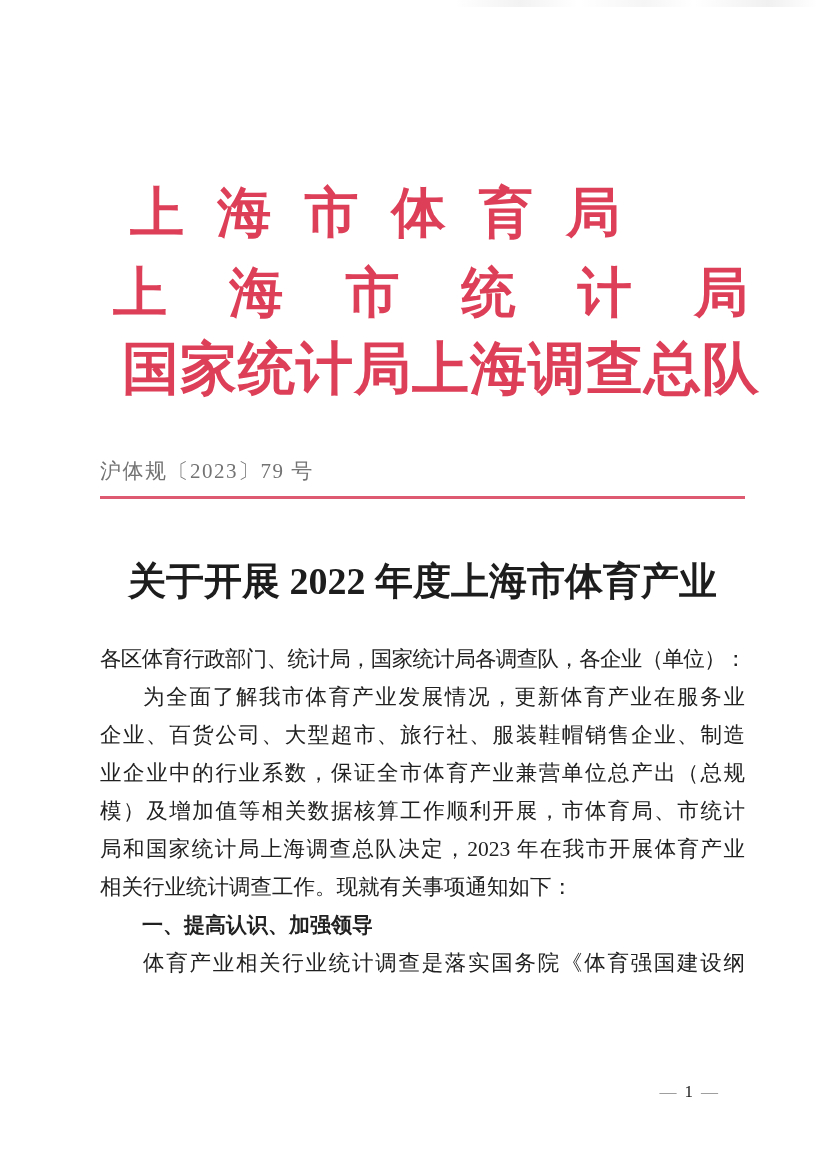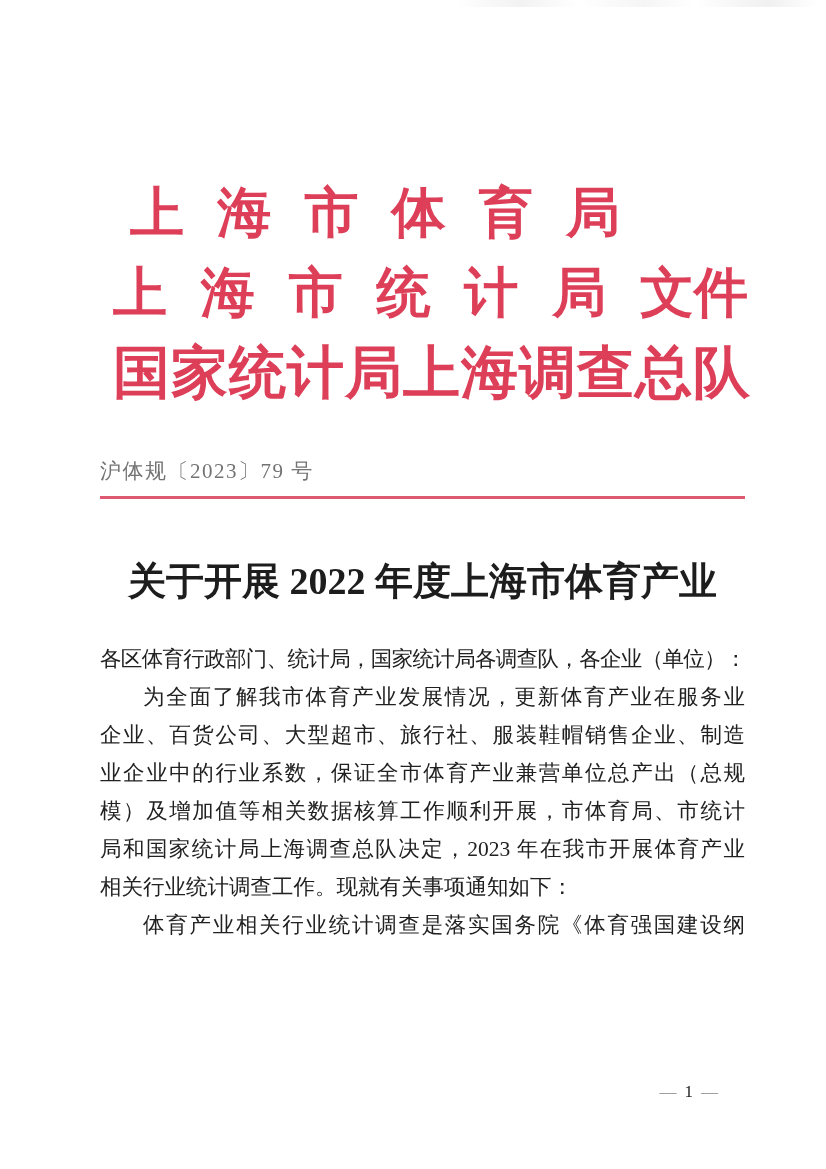--- a/index.html
+++ b/index.html
@@ -53,23 +53,24 @@
     display: flex;
     justify-content: space-between;
   }
   .lh-2 {
     margin-left: 13px;
     width: 635px;
     display: flex;
     justify-content: space-between;
   }
   .lh-3 {
-    margin-left: 13px;
+    margin-left: 22px;
     font-size: 57px;
     letter-spacing: 1px;
+    font-family: Liberation Mono, monospace;
   }
 
   
   .doc-number {
     margin-top: 44px;
     font-size: 21px;
     line-height: 28px;
     letter-spacing: 1.5px;
     color: #737373;
   }
@@ -153,41 +154,41 @@
         <span>育</span>
         <span>局</span>
       </div>
       <div class="lh-line lh-2">
         <span>上</span>
         <span>海</span>
         <span>市</span>
         <span>统</span>
         <span>计</span>
         <span>局</span>
-        <span>文件</span>
       </div>
       <div class="lh-line lh-3">国家统计局上海调查总队</div>
     </header>
 
     <div class="doc-number">沪体规〔2023〕79 号</div>
 
     <div class="red-rule"></div>
 
     <h1 class="doc-title">
       <div>关于开展 2022 年度上海市体育产业</div>
     </h1>
 
     <main class="doc-body">
       <div class="doc-line fill tight">各区体育行政部门、统计局，国家统计局各调查队，各企业（单位）：</div>
       <div class="doc-line fill indent">为全面了解我市体育产业发展情况，更新体育产业在服务业</div>
       <div class="doc-line fill">企业、百货公司、大型超市、旅行社、服装鞋帽销售企业、制造</div>
       <div class="doc-line fill">业企业中的行业系数，保证全市体育产业兼营单位总产出（总规</div>
       <div class="doc-line fill">模）及增加值等相关数据核算工作顺利开展，市体育局、市统计</div>
       <div class="doc-line fill">局和国家统计局上海调查总队决定，2023 年在我市开展体育产业</div>
       <div class="doc-line">相关行业统计调查工作。现就有关事项通知如下：</div>
+      <div class="doc-line heading indent">一、提高认识、加强领导</div>
       <div class="doc-line fill indent">体育产业相关行业统计调查是落实国务院《体育强国建设纲</div>
     </main>
 
   </div>
 
   <footer class="page-footer">
     <span class="dash">—</span><span class="num">1</span><span class="dash">—</span>
   </footer>
 </div>
 

